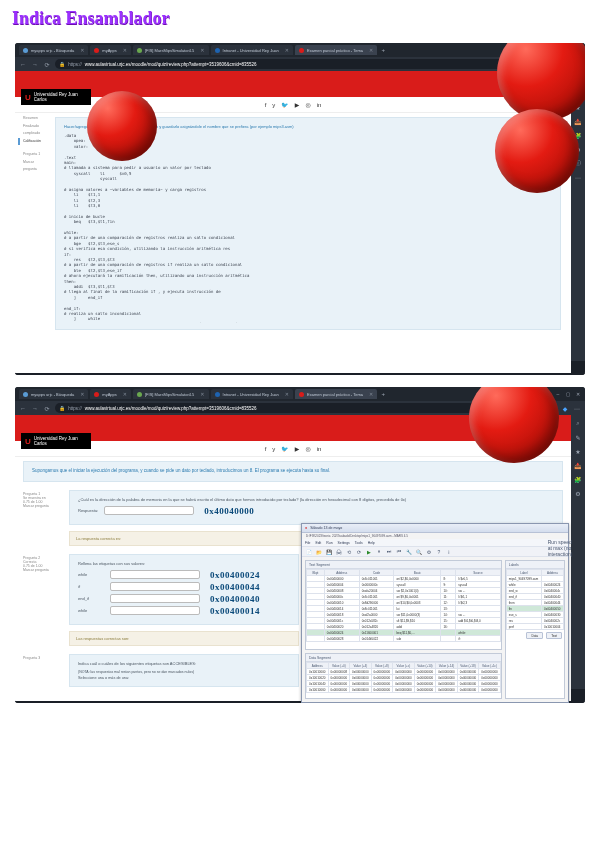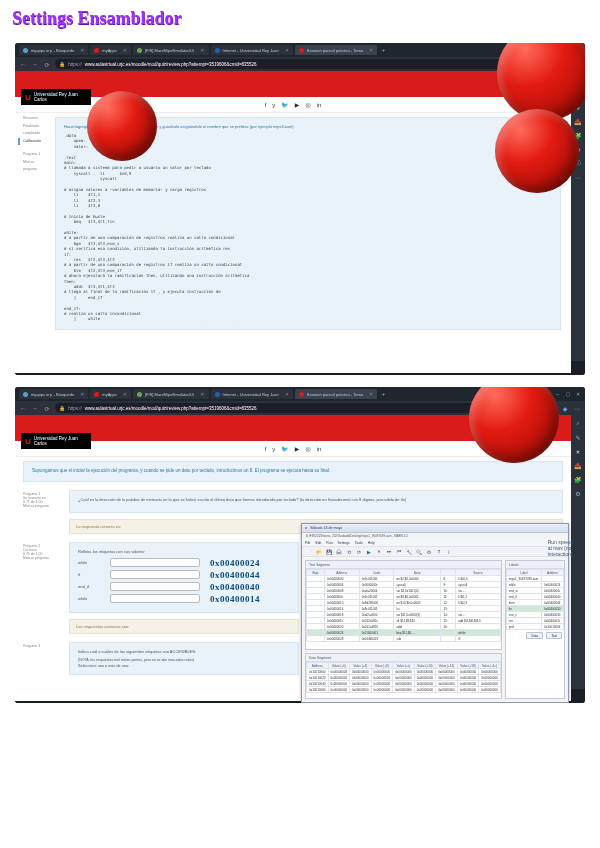--- a/index.html
+++ b/index.html
@@ -65,21 +65,21 @@
   .hl-row td{ background:#cfe8d8;}
   .btnrow{ display:flex; gap:3px; justify-content:flex-end; padding:2px;}
   .btnrow span{ border:1px solid #b8c2d6; background:#eef1f7; padding:0.5px 4px; border-radius:1px;}
   
   .dataseg{ height:46px; overflow:hidden;}
   .textseg{ flex:1; overflow:hidden;}
 </style>
 </head>
 <body>
 
-<div class="page-title">Settings Ensamblador</div>
+<div class="page-title">Indica Ensamblador</div>
 
 <div class="shot" style="height:332px;">
 
   <div class="tabbar">
     <div class="tab">
         <span class="dot" style="background:#5a9bd4"></span>
         <span>myapps urjc - Búsqueda</span>
         <span class="x">✕</span>
       </div>
     <div class="tab">
@@ -302,20 +302,25 @@
       <div class="qrow">
         <div class="qlabel">
           <div>Pregunta 1</div>
           <div>Se muestra en</div>
           <div>0.75 de 1.00</div>
           <div>Marcar pregunta</div>
         </div>
         <div class="qbody">
           <div class="qans-block">
            <div class="prompt">¿Cuál es la dirección de la palabra de memoria en la que se habrá escrito el último dato que hemos introducido por teclado? (la dirección en hexadecimal con 8 dígitos, precedida de 0x)</div>
+           <div class="ansline">
+             <span>Respuesta:</span>
+             <input class="ans-input" style="">
+             <span class="handwriting">0x40040000</span>
+           </div>
           </div>
           <div class="cream">La respuesta correcta es:</div>
         </div>
       </div>
 
       <div class="qrow">
         <div class="qlabel">
           <div>Pregunta 2</div>
           <div>Correcta</div>
           <div>0.75 de 1.00</div>

